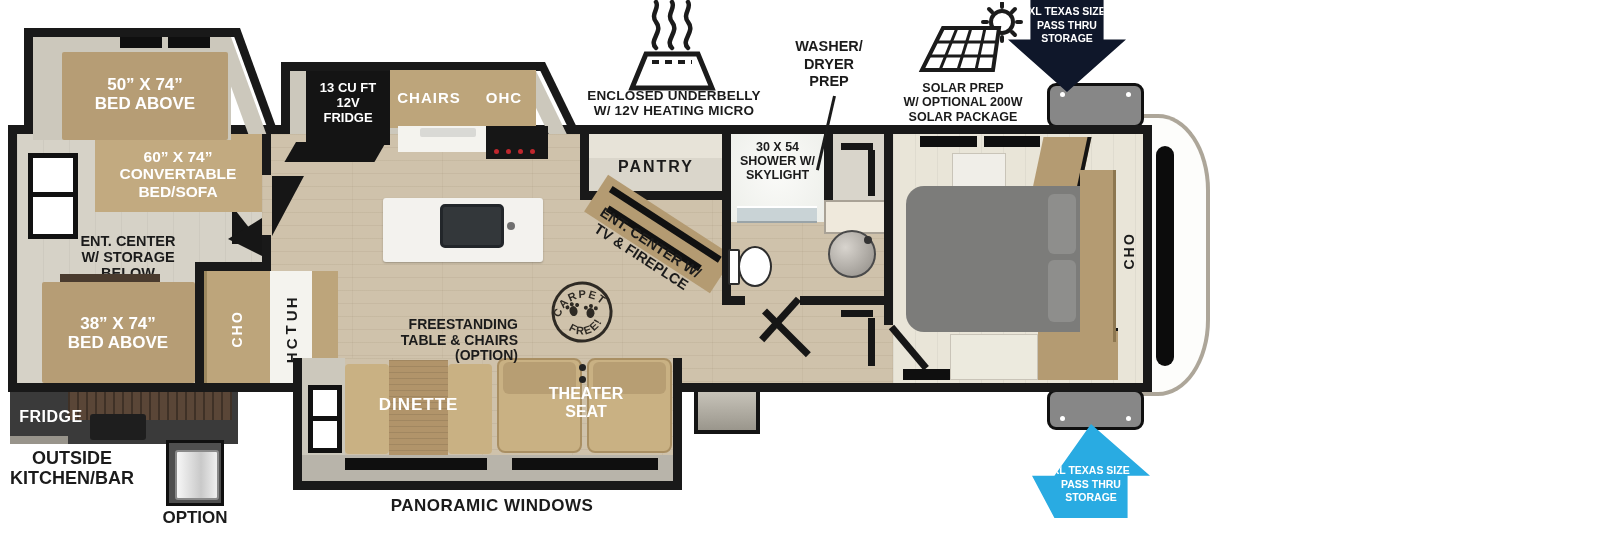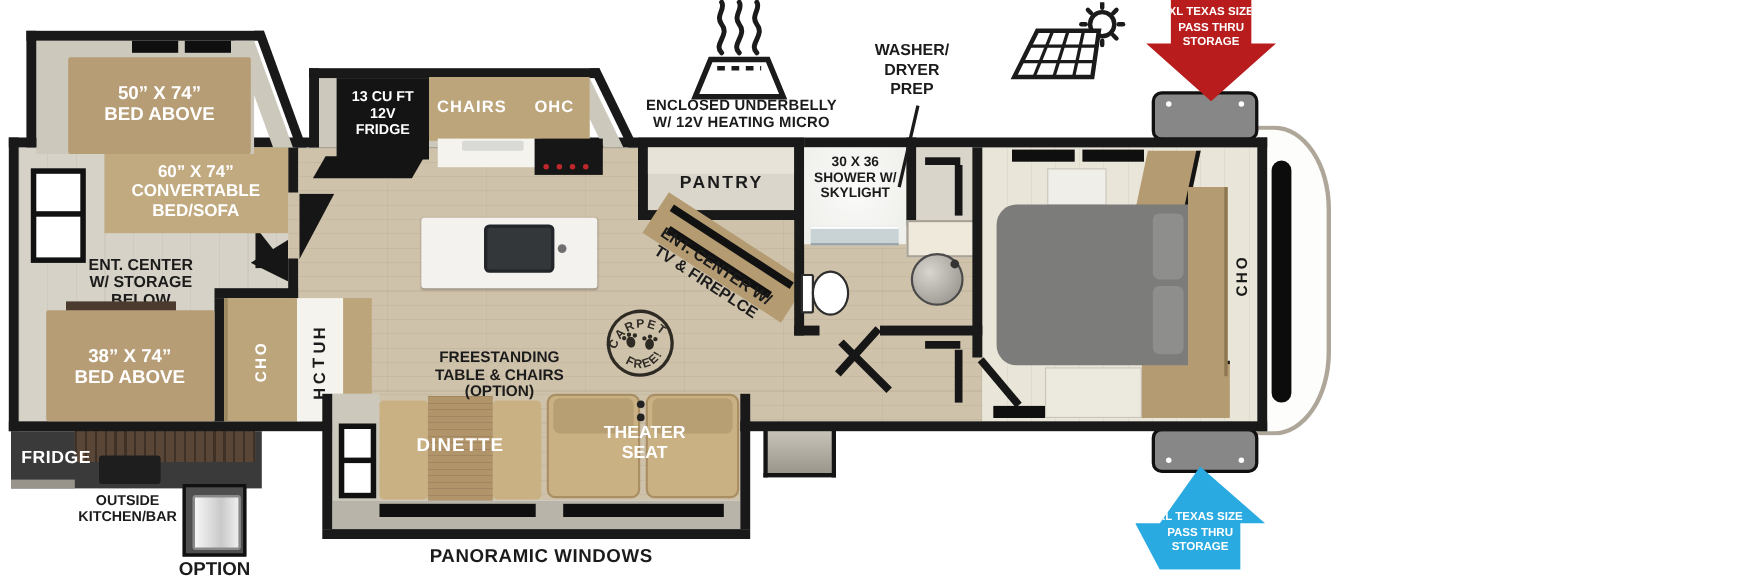--- a/index.html
+++ b/index.html
@@ -36,21 +36,21 @@
     <div class="abs" style="right:10px;bottom:6px;width:5px;height:5px;border-radius:50%;background:#fff;"></div>
   </div>
 
   <div class="abs" style="left:694px;top:390px;width:66px;height:44px;background:linear-gradient(180deg,#c9c5bb,#9a968c);border:4px solid #141414;border-top:none;box-sizing:border-box;"></div>
 
   <div class="abs" style="left:10px;top:392px;width:228px;height:52px;background:#3a3a3a;"></div>
   <div class="abs" style="left:68px;top:390px;width:164px;height:30px;background:#5a4637;background-image:repeating-linear-gradient(90deg,rgba(0,0,0,.3) 0 2px,transparent 2px 9px);"></div>
   <div class="abs" style="left:90px;top:414px;width:56px;height:26px;background:#1e1e1e;border-radius:3px;"></div>
   <div class="abs" style="left:10px;top:436px;width:58px;height:8px;background:#98948b;"></div>
   <div class="lbl white" style="left:14px;top:408px;width:74px;font-size:16px;letter-spacing:.5px;">FRIDGE</div>
-  <div class="lbl" style="left:0px;top:448px;width:144px;font-size:13px;margin-left:44px;">OUTSIDE
+  <div class="lbl" style="left:0px;top:448px;width:144px;font-size:18px;">OUTSIDE
 KITCHEN/BAR</div>
 
   <div class="abs" style="left:166px;top:440px;width:58px;height:66px;background:#4f4f4f;border:3px solid #101010;box-sizing:border-box;">
     <div class="abs" style="left:6px;top:7px;width:40px;height:46px;background:linear-gradient(90deg,#f7f7f7,#c9c9c9 60%,#efefef);border:2px solid #8a8a8a;border-radius:3px;"></div>
   </div>
   <div class="lbl" style="left:145px;top:508px;width:100px;font-size:17px;">OPTION</div>
 
   <div class="abs bunkfloor" style="left:17px;top:134px;width:245px;height:249px;"></div>
   <div class="abs wood" style="left:262px;top:134px;width:631px;height:249px;"></div>
   <div class="abs bedfloor" style="left:893px;top:134px;width:250px;height:249px;"></div>
@@ -157,21 +157,21 @@
   </div>
   <div class="lbl" style="left:558px;top:233px;width:175px;font-size:14.5px;transform:rotate(33deg);line-height:1.2;">ENT. CENTER W/
 TV &amp; FIREPLCE</div>
 
   <div class="wall" style="left:722px;top:134px;width:9px;height:171px;"></div>
   <div class="wall" style="left:722px;top:296px;width:23px;height:9px;"></div>
   <div class="wall" style="left:800px;top:296px;width:93px;height:9px;"></div>
 
   <div class="abs" style="left:731px;top:134px;width:93px;height:88px;background:radial-gradient(ellipse at 50% 40%,#fbfbf9,#eceee9);"></div>
   <div class="abs" style="left:737px;top:206px;width:80px;height:13px;background:#c9d3d6;border-top:2px solid #fff;border-bottom:2px solid #9aa4a8;"></div>
-  <div class="lbl" style="left:726px;top:140px;width:103px;font-size:12.5px;">30 X 36
+  <div class="lbl" style="left:726px;top:140px;width:103px;font-size:12.5px;">30 X 54
 SHOWER W/
 SKYLIGHT</div>
 
   <div class="wall" style="left:824px;top:125px;width:9px;height:80px;"></div>
 
   <div class="abs" style="left:833px;top:134px;width:51px;height:71px;background:#d9d5cb;"></div>
   <div class="door" style="left:841px;top:143px;width:32px;height:7px;"></div>
   <div class="door" style="left:868px;top:150px;width:7px;height:46px;"></div>
 
   <div class="abs" style="left:728px;top:246px;width:46px;height:42px;">
@@ -241,21 +241,21 @@
   <div class="lbl white" style="left:497px;top:385px;width:178px;font-size:16px;">THEATER
 SEAT</div>
 
   <div class="abs" style="left:302px;top:455px;width:371px;height:26px;background:#b8b4aa;"></div>
   <div class="abs" style="left:345px;top:458px;width:142px;height:12px;background:#0f0f0f;"></div>
   <div class="abs" style="left:512px;top:458px;width:146px;height:12px;background:#0f0f0f;"></div>
   <div class="wall" style="left:293px;top:358px;width:9px;height:123px;"></div>
   <div class="wall" style="left:673px;top:358px;width:9px;height:123px;"></div>
   <div class="wall" style="left:293px;top:481px;width:389px;height:9px;"></div>
 
-  <div class="lbl" style="left:374px;top:317px;width:160px;font-size:14px;">FREESTANDING
+  <div class="lbl" style="left:358px;top:317px;width:160px;font-size:14px;text-align:right;">FREESTANDING
 TABLE &amp; CHAIRS
 (OPTION)</div>
 
   <svg class="abs" style="left:549px;top:279px;width:66px;height:66px;transform:rotate(-14deg);" viewBox="0 0 66 66">
     <circle cx="33" cy="33" r="29" fill="none" stroke="#2e2a24" stroke-width="3"></circle>
     <defs>
       <path id="cfTop" d="M 9,37 A 25,25 0 0 1 57,37"></path>
       <path id="cfBot" d="M 12,40 A 22,22 0 0 0 54,40"></path>
     </defs>
     <text font-family="Liberation Sans, sans-serif" font-size="11" font-weight="bold" fill="#2e2a24" letter-spacing="1.5">
@@ -309,22 +309,25 @@
     </g>
     <polygon points="10,68 31,26 87,26 81,68" fill="#fff" stroke="#1b1b1b" stroke-width="4"></polygon>
     <g stroke="#1b1b1b" stroke-width="3">
       <line x1="45" y1="26" x2="28" y2="68"></line>
       <line x1="59" y1="26" x2="46" y2="68"></line>
       <line x1="73" y1="26" x2="64" y2="68"></line>
       <line x1="24" y1="40" x2="85" y2="40"></line>
       <line x1="17" y1="54" x2="83" y2="54"></line>
     </g>
   </svg>
-
-  <div class="abs" style="left:1042px;top:0px;width:118px;height:92px;background:#b91c1c;clip-path:polygon(19% 0,81% 0,81% 43%,100% 43%,50% 100%,0 43%,19% 43%);">
+  <div class="lbl" style="left:888px;top:81px;width:150px;font-size:12.5px;line-height:1.14;">SOLAR PREP
+W/ OPTIONAL 200W
+SOLAR PACKAGE</div>
+
+  <div class="abs" style="left:1008px;top:0px;width:118px;height:92px;background:#0f172a;clip-path:polygon(19% 0,81% 0,81% 43%,100% 43%,50% 100%,0 43%,19% 43%);">
     <div class="lbl white" style="left:0;top:5px;width:118px;font-size:10.5px;line-height:1.3;">XL TEXAS SIZE
 PASS THRU
 STORAGE</div>
   </div>
   <div class="abs" style="left:1032px;top:424px;width:118px;height:94px;background:#29abe2;clip-path:polygon(50% 0,100% 55%,81% 55%,81% 100%,19% 100%,0 55%,19% 55%);">
     <div class="lbl white" style="left:0;top:40px;width:118px;font-size:10.5px;line-height:1.3;">XL TEXAS SIZE
 PASS THRU
 STORAGE</div>
   </div>
 

